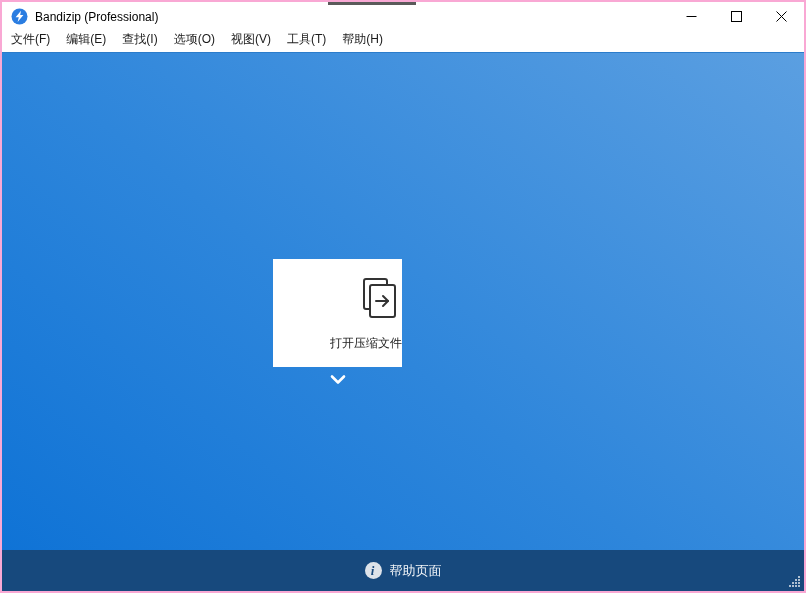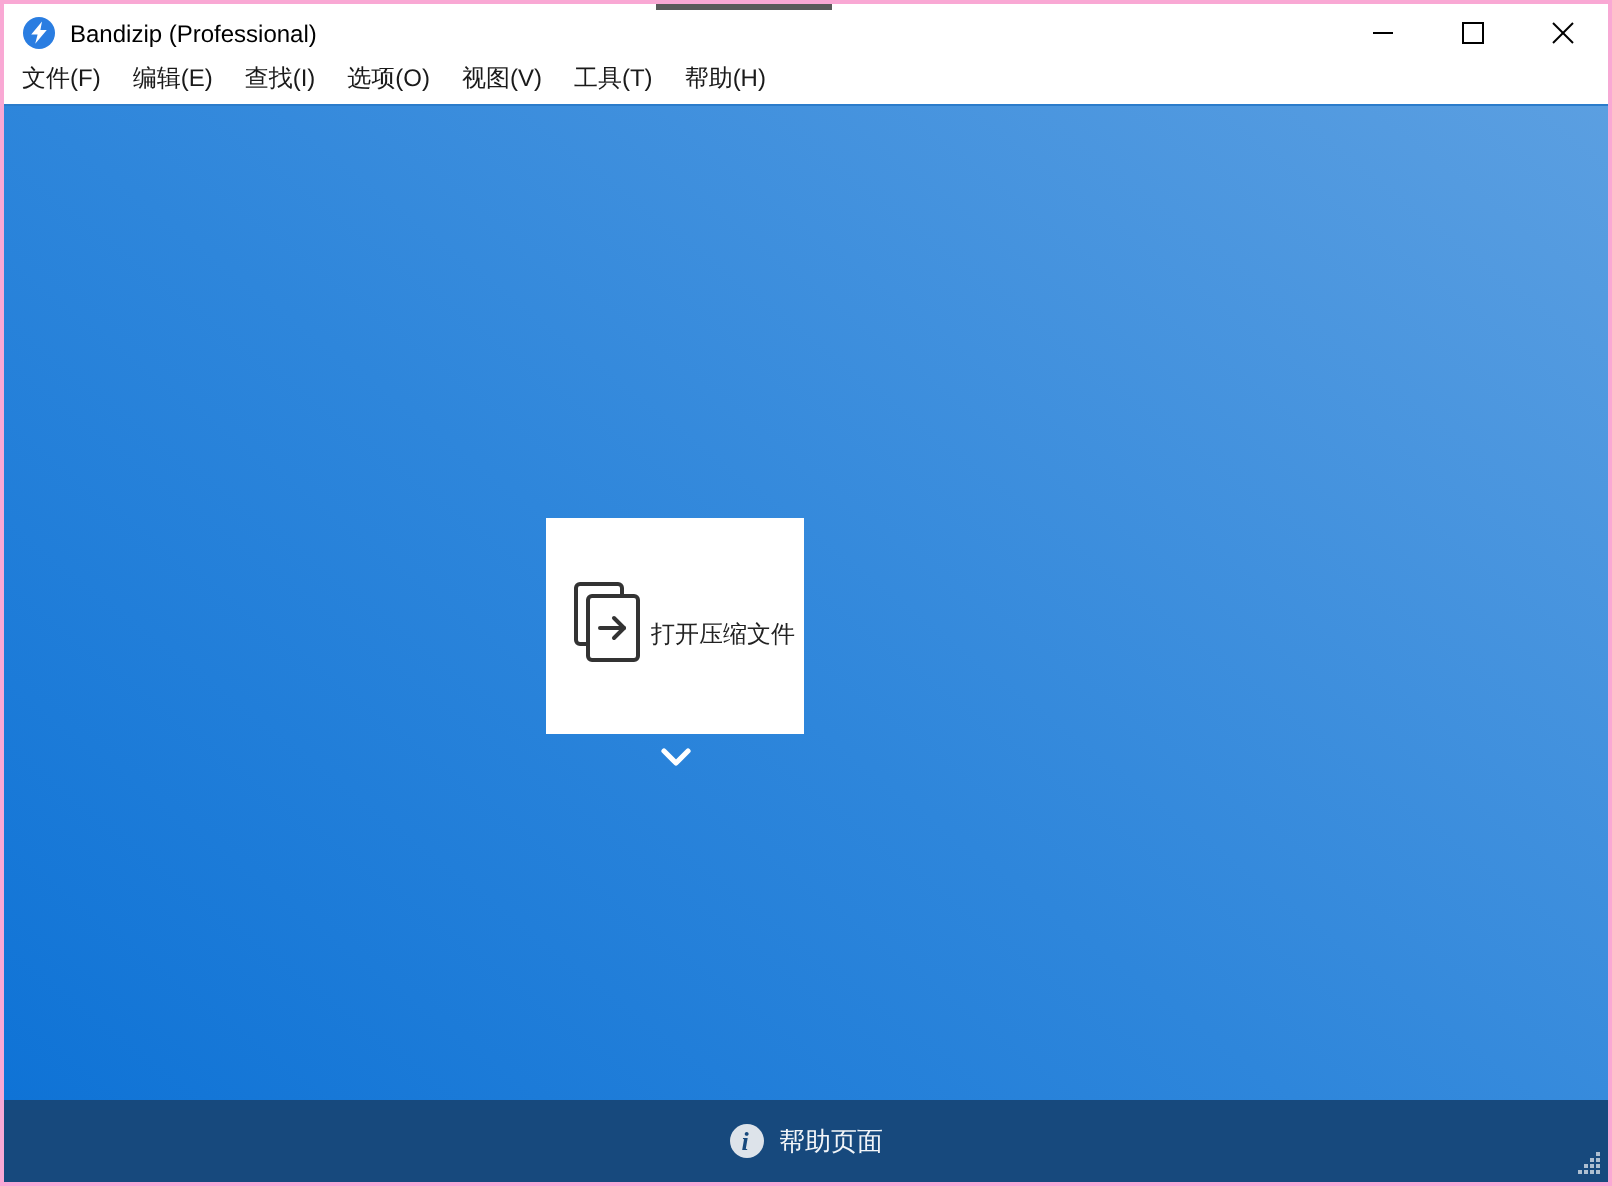--- a/index.html
+++ b/index.html
@@ -62,22 +62,22 @@
     background: linear-gradient(218deg, #5b9fe1 0%, #2e86db 55%, #0f73d6 100%);
     border-top: 1px solid #2b7ccb;
   }
   .cards {
     position: absolute; left: 271px; top: 206px;
     display: flex; gap: 3px;
   }
   .card {
     width: 129px; height: 108px;
     background: #ffffff;
-    display: flex; flex-direction: row;
-    align-items: center; justify-content: center;
+    display: flex; flex-direction: column;
+    align-items: flex-end; justify-content: center;
     cursor: pointer;
   }
   .card-icon { margin-top: 2px; }
   .card-label {
     margin-top: 9px;
     font-size: 12px; color: #222;
     white-space: nowrap;
   }
   .chevron {
     position: absolute; left: 327px; top: 319px;

